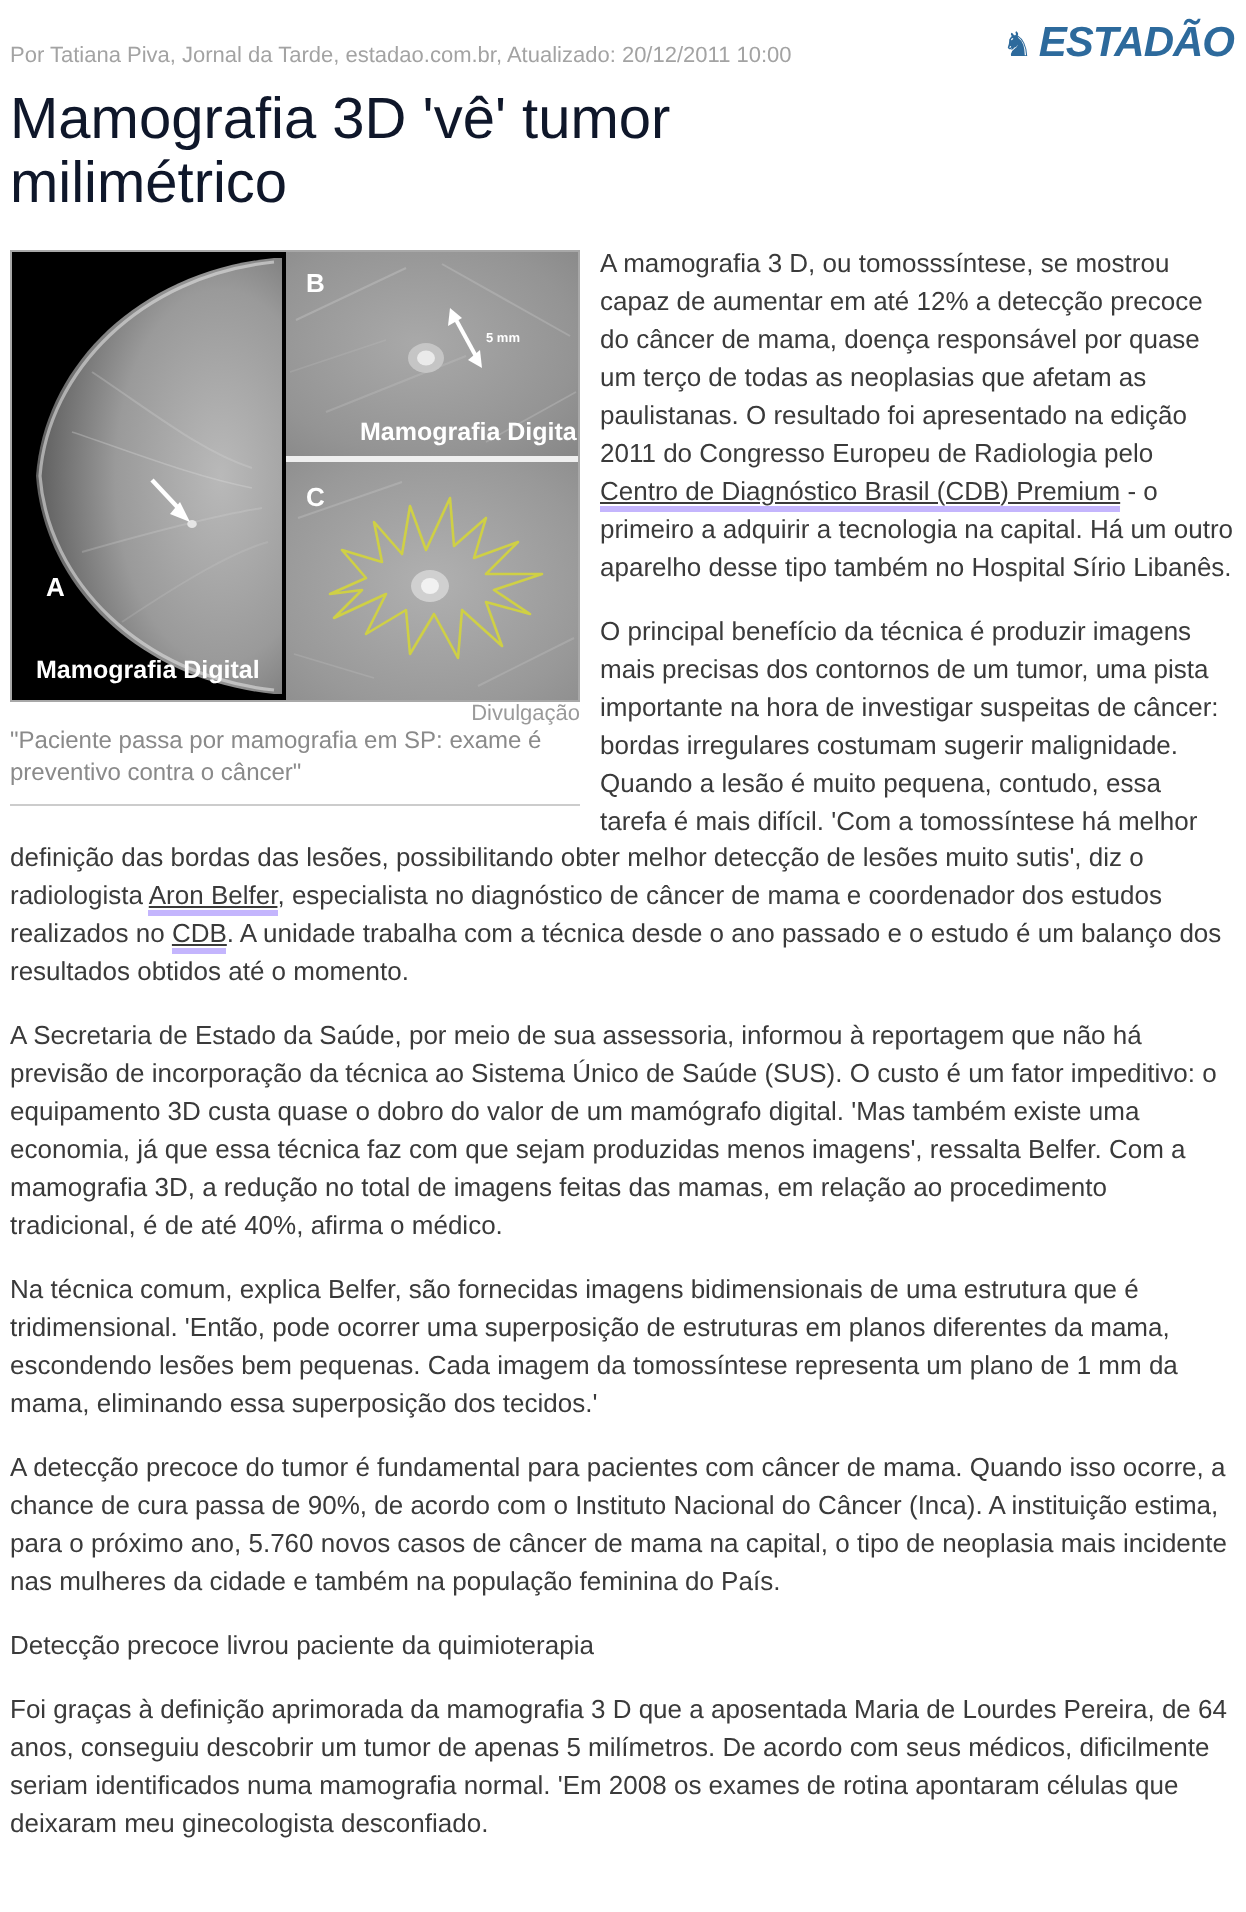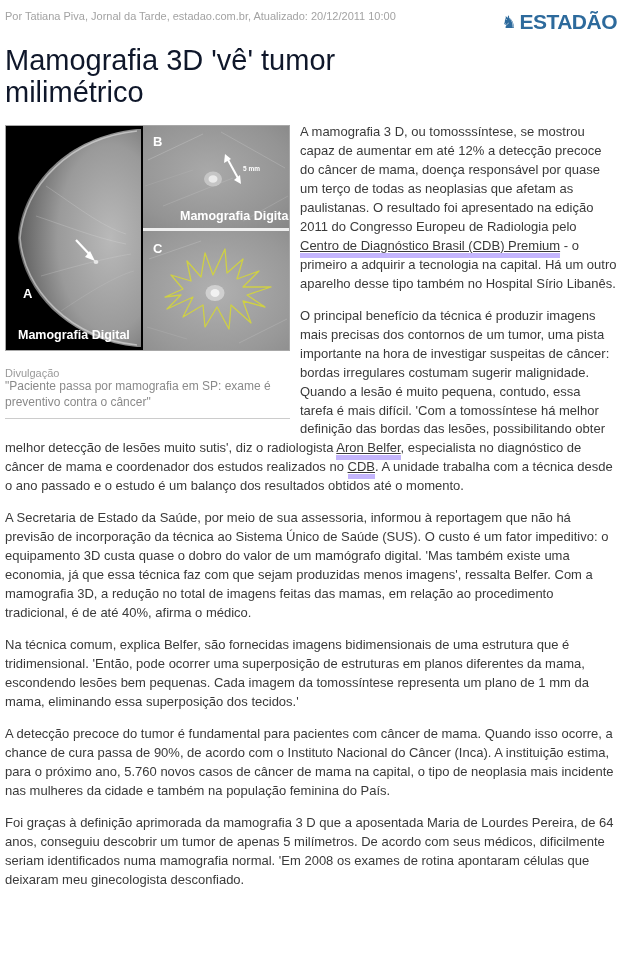--- a/index.html
+++ b/index.html
@@ -22,45 +22,45 @@
   .petal { position: absolute; border-radius: 50%; }
   .petal-orange { width: 13px; height: 26px; left: 3px;  top: 9px;  transform: rotate(-32deg);
     background: linear-gradient(160deg, #fbb040, #f26522); }
   .petal-blue   { width: 19px; height: 28px; left: 17px; top: 1px;  transform: rotate(26deg);
     background: linear-gradient(200deg, #36c5f0, #0071bc); }
   .petal-green1 { width: 12px; height: 19px; left: 8px;  top: 28px; transform: rotate(-52deg);
     background: linear-gradient(140deg, #b8d24b, #6fa82c); }
   .petal-green2 { width: 14px; height: 22px; left: 22px; top: 27px; transform: rotate(38deg);
     background: linear-gradient(180deg, #8cc63f, #00a14b); }
 
-  .byline-row { display: flex; justify-content: space-between; align-items: flex-start; margin: 2px 0 6px 0; }
+  .byline-row { display: flex; justify-content: space-between; align-items: flex-end; margin: 2px 0 6px 0; }
   .byline { font-size: 11px; color: #a3a3a3; }
   .estadao { display: inline-flex; align-items: center; gap: 3px; color: #2d6a9c; cursor: pointer; }
   .estadao-glyph { font-size: 17px; line-height: 1; }
-  .estadao-word { font-size: 21px; font-weight: bold; letter-spacing: -0.5px; }
+  .estadao-word { font-size: 21px; font-weight: bold; letter-spacing: -0.5px; font-style: italic; }
 
   h1.headline {
     font-size: 29px; font-weight: 400; color: #0f172a;
     line-height: 1.12; max-width: 390px; margin: 10px 0 14px 0;
   }
 
   
   figure.photo { float: left; width: 285px; margin: 2px 10px 6px 0; }
   .photo-frame { border: 1px solid #a8a8a8; background: #000; font-size: 0; line-height: 0; }
-  .photo-credit { text-align: left; font-size: 11px; color: #9a9a9a; margin-top: 16px; }
+  .photo-credit { text-align: right; font-size: 11px; color: #9a9a9a; margin-top: 0; }
   .photo-caption {
     font-size: 12px; color: #8a8a8a; line-height: 1.3;
     padding-bottom: 8px; border-bottom: 1px solid #cccccc;
   }
 
   
   .article p { font-size: 13px; line-height: 1.46; margin-bottom: 13px; color: #3a3a3a; }
   .redlink {
     color: inherit; text-decoration: underline;
-    border-bottom: 5px solid #c4b5fd; cursor: pointer; text-align: center;
+    border-bottom: 3px solid #c4b5fd; cursor: pointer; text-align: center;
   }
 </style>
 </head>
 <body>
 
 <div class="page">
 
 
   <div class="byline-row">
     <span class="byline">Por Tatiana Piva, Jornal da Tarde, estadao.com.br, Atualizado: 20/12/2011 10:00</span>
@@ -155,17 +155,18 @@
     <p><span>A mamografia 3 D, ou tomosssíntese, se mostrou capaz de aumentar em até 12% a detecção precoce do câncer de mama, doença responsável por quase um terço de todas as neoplasias que afetam as paulistanas. O resultado foi apresentado na edição 2011 do Congresso Europeu de Radiologia pelo </span><a class="redlink">Centro de Diagnóstico Brasil (CDB) Premium</a><span> - o primeiro a adquirir a tecnologia na capital. Há um outro aparelho desse tipo também no Hospital Sírio Libanês.</span></p>
 
     <p><span>O principal benefício da técnica é produzir imagens mais precisas dos contornos de um tumor, uma pista importante na hora de investigar suspeitas de câncer: bordas irregulares costumam sugerir malignidade. Quando a lesão é muito pequena, contudo, essa tarefa é mais difícil. 'Com a tomossíntese há melhor definição das bordas das lesões, possibilitando obter melhor detecção de lesões muito sutis', diz o radiologista </span><a class="redlink">Aron Belfer</a><span>, especialista no diagnóstico de câncer de mama e coordenador dos estudos realizados no </span><a class="redlink">CDB</a><span>. A unidade trabalha com a técnica desde o ano passado e o estudo é um balanço dos resultados obtidos até o momento.</span></p>
 
     <p>A Secretaria de Estado da Saúde, por meio de sua assessoria, informou à reportagem que não há previsão de incorporação da técnica ao Sistema Único de Saúde (SUS). O custo é um fator impeditivo: o equipamento 3D custa quase o dobro do valor de um mamógrafo digital. 'Mas também existe uma economia, já que essa técnica faz com que sejam produzidas menos imagens', ressalta Belfer. Com a mamografia 3D, a redução no total de imagens feitas das mamas, em relação ao procedimento tradicional, é de até 40%, afirma o médico.</p>
 
     <p>Na técnica comum, explica Belfer, são fornecidas imagens bidimensionais de uma estrutura que é tridimensional. 'Então, pode ocorrer uma superposição de estruturas em planos diferentes da mama, escondendo lesões bem pequenas. Cada imagem da tomossíntese representa um plano de 1 mm da mama, eliminando essa superposição dos tecidos.'</p>
 
     <p>A detecção precoce do tumor é fundamental para pacientes com câncer de mama. Quando isso ocorre, a chance de cura passa de 90%, de acordo com o Instituto Nacional do Câncer (Inca). A instituição estima, para o próximo ano, 5.760 novos casos de câncer de mama na capital, o tipo de neoplasia mais incidente nas mulheres da cidade e também na população feminina do País.</p>
 
+    <p>Detecção precoce livrou paciente da quimioterapia</p>
 
     <p>Foi graças à definição aprimorada da mamografia 3 D que a aposentada Maria de Lourdes Pereira, de 64 anos, conseguiu descobrir um tumor de apenas 5 milímetros. De acordo com seus médicos, dificilmente seriam identificados numa mamografia normal. 'Em 2008 os exames de rotina apontaram células que deixaram meu ginecologista desconfiado.</p>
 
   </div>
 </div>
 
 </body></html>

